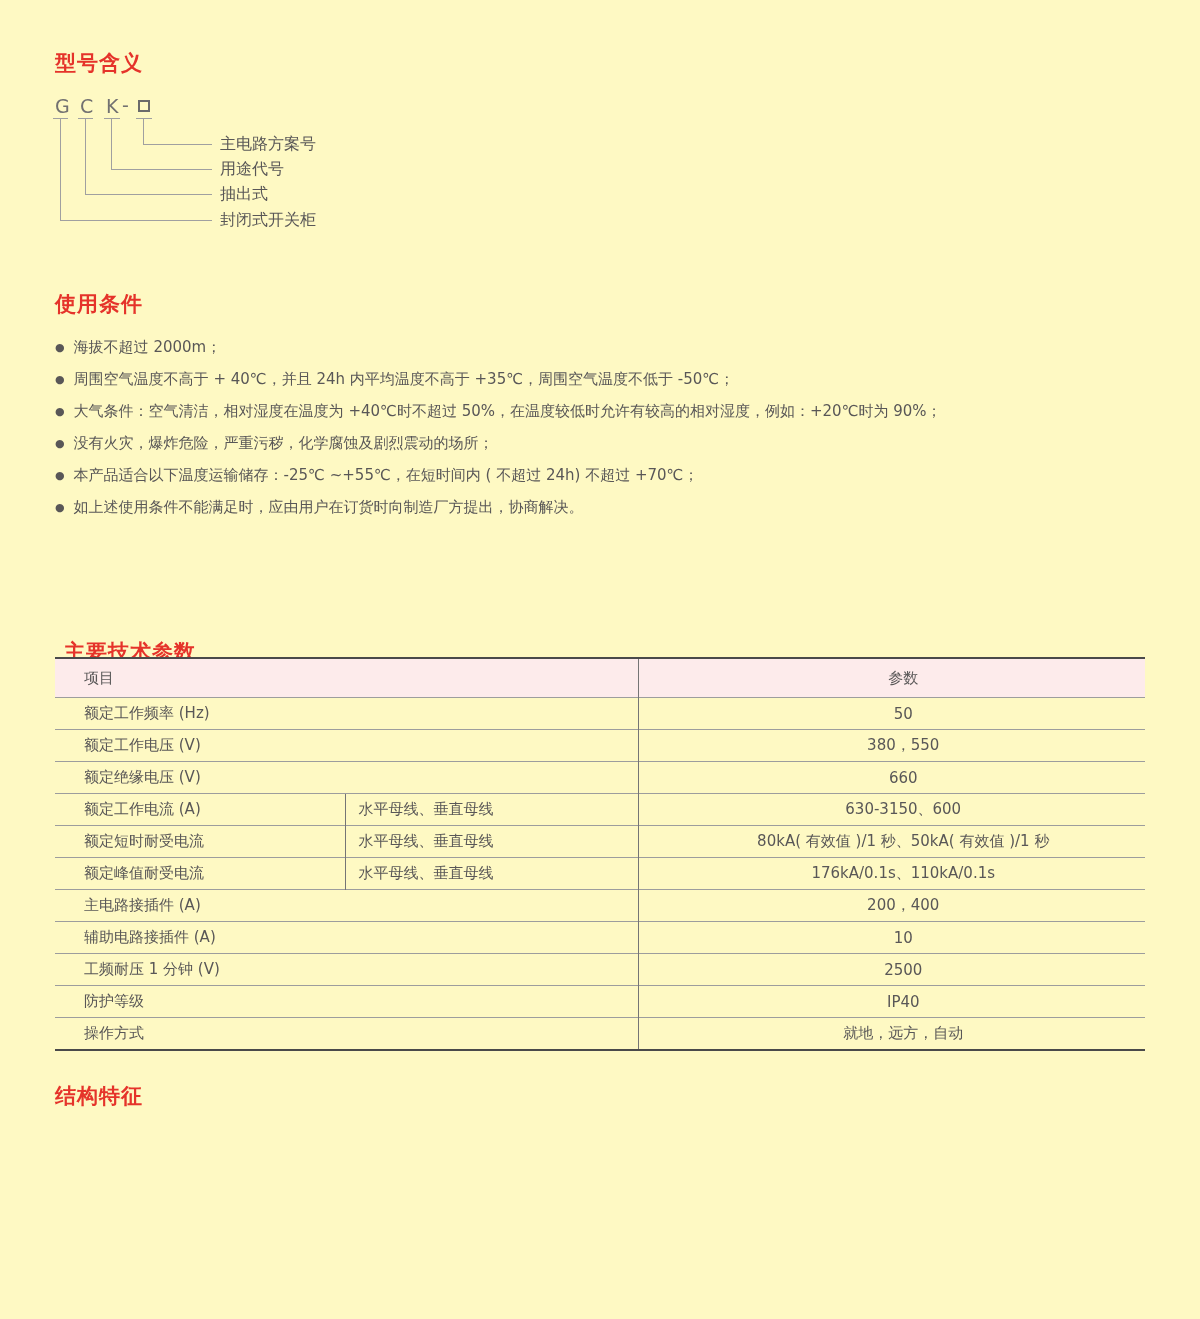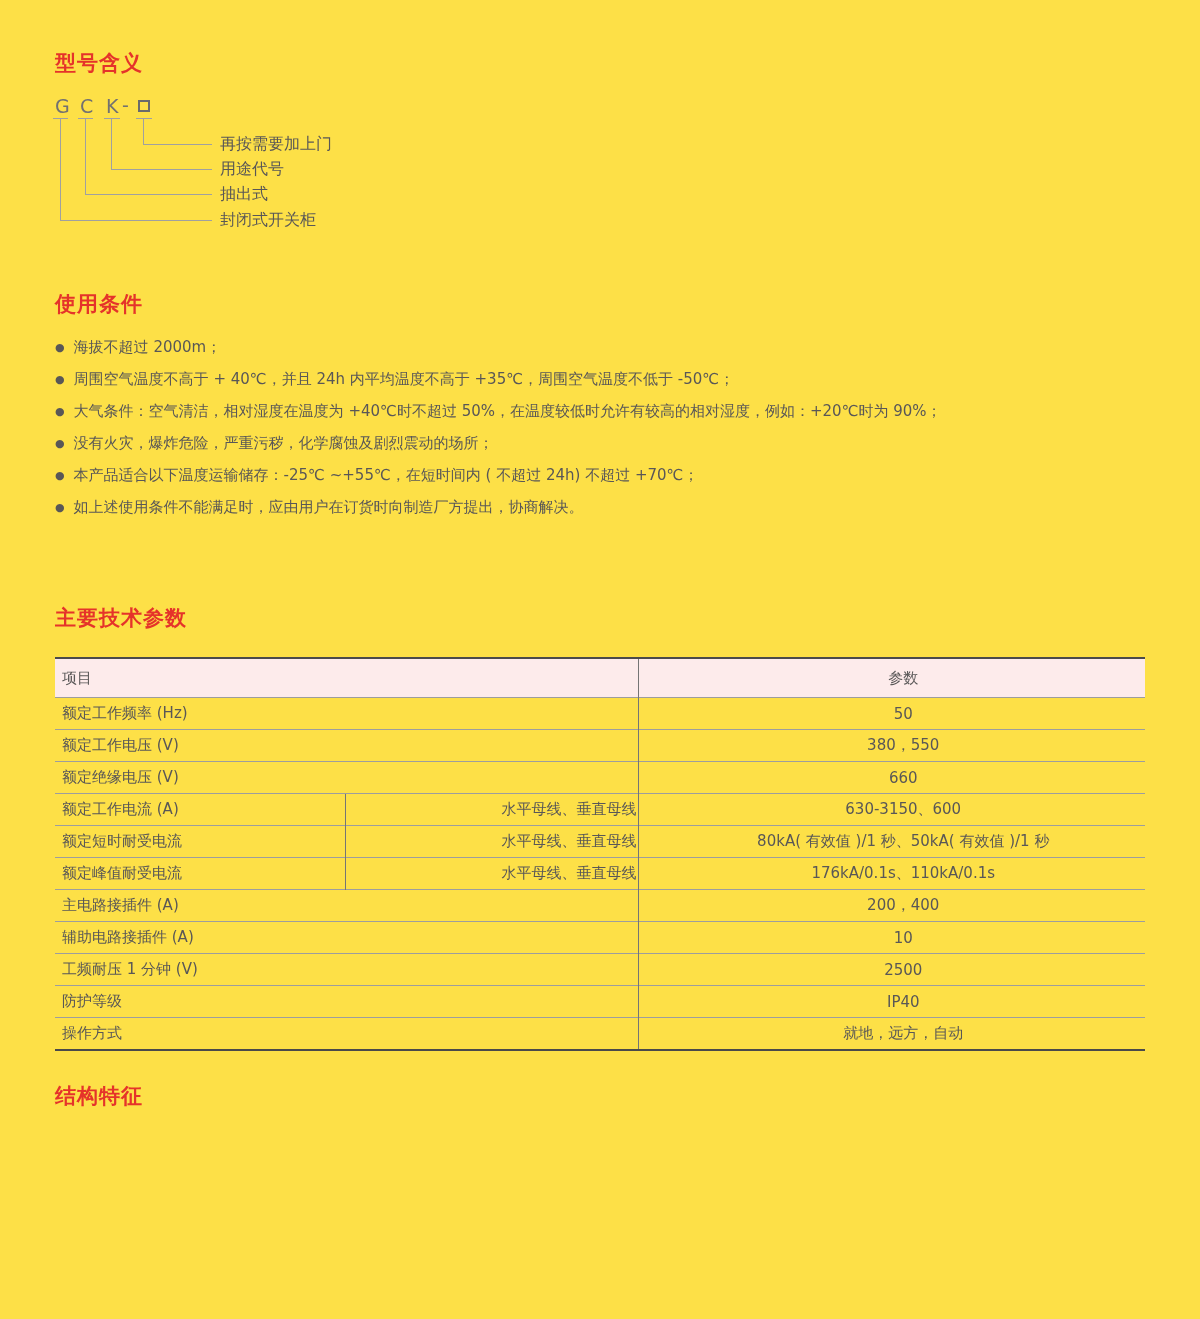--- a/index.html
+++ b/index.html
@@ -6,21 +6,21 @@
     --accent:#e5332a;
     --text:#595757;
     --line-gray:#a0a0a0;
     --tbl-dark:#4a4a4a;
     --tbl-light:#9d9d9d;
     --tbl-vline:#757575;
     --tbl-head-bg:#fdebeb;
   }
   html,body{margin:0;padding:0;background:#fff;}
   .page{
-    position:relative;width:1200px;height:1319px;background:#fde047;overflow:hidden;
+    position:relative;width:1200px;height:1319px;background:#fef9c3;overflow:hidden;
     font-family:"DejaVu Sans","Liberation Sans",sans-serif;color:var(--text);
   }
   .sec-title{
     position:absolute;left:55px;font-size:21px;font-weight:bold;color:var(--accent);
     letter-spacing:1px;line-height:24px;
   }
   
   .code-char{position:absolute;font-size:19px;line-height:20px;color:#727171;}
   .code-square{position:absolute;width:12px;height:12px;border:2px solid #6b6b6b;box-sizing:border-box;}
   .dline{position:absolute;background:var(--line-gray);}
@@ -33,22 +33,22 @@
   .bullet{display:inline-block;font-size:11px;vertical-align:1px;margin-right:9px;color:var(--text);}
   
   .ptable{
     position:absolute;left:55px;top:657px;width:1090px;border-collapse:collapse;table-layout:fixed;
     border-top:2px solid var(--tbl-dark);border-bottom:2px solid var(--tbl-dark);
     font-size:15px;color:var(--text);
   }
   .ptable th{height:36px;background:var(--tbl-head-bg);font-weight:normal;}
   .ptable td{height:29px;}
   .ptable tbody td{border-top:1px solid var(--tbl-light);}
-  .ptable .c1,.ptable .h1{text-align:left;padding-left:7px;}
-  .ptable .c2{text-align:right;padding-left:13px;}
+  .ptable .c1,.ptable .h1{text-align:left;padding-left:29px;}
+  .ptable .c2{text-align:left;padding-left:13px;}
   .ptable .c3,.ptable .h2{text-align:center;padding-left:24px;}
   .ptable .vline{border-left:1px solid var(--tbl-vline);}
   
   .intro{
     position:absolute;left:55px;top:1132px;width:1092px;
     font-size:15px;line-height:31px;color:var(--text);text-align:justify;
   }
 </style>
 </head>
 <body>
@@ -72,21 +72,21 @@
     <div class="dline v" style="left:143px;top:119px;height:26px;"></div>
     <div class="dline v" style="left:111px;top:119px;height:51px;"></div>
     <div class="dline v" style="left:85px;top:119px;height:76px;"></div>
     <div class="dline v" style="left:60px;top:119px;height:102px;"></div>
 
     <div class="dline h" style="left:143px;top:144px;width:69px;"></div>
     <div class="dline h" style="left:111px;top:169px;width:101px;"></div>
     <div class="dline h" style="left:85px;top:194px;width:127px;"></div>
     <div class="dline h" style="left:60px;top:220px;width:152px;"></div>
 
-    <div class="dlabel" style="top:134px;">再按需要加上门</div>
+    <div class="dlabel" style="top:134px;">主电路方案号</div>
     <div class="dlabel" style="top:159px;">用途代号</div>
     <div class="dlabel" style="top:184px;">抽出式</div>
     <div class="dlabel" style="top:210px;">封闭式开关柜</div>
   </div>
 
   <div class="sec-title" style="top:292px;">使用条件</div>
 
   <ul class="blist" style="top:337px;">
     <li>
       <span class="bullet">●</span><span>海拔不超过 2000m；</span>
@@ -101,21 +101,21 @@
       <span class="bullet">●</span><span>没有火灾，爆炸危险，严重污秽，化学腐蚀及剧烈震动的场所；</span>
     </li>
     <li>
       <span class="bullet">●</span><span>本产品适合以下温度运输储存：-25℃ ~+55℃，在短时间内 ( 不超过 24h) 不超过 +70℃；</span>
     </li>
     <li>
       <span class="bullet">●</span><span>如上述使用条件不能满足时，应由用户在订货时向制造厂方提出，协商解决。</span>
     </li>
   </ul>
 
-  <div class="sec-title" style="top:606px;">主要技术参数</div>
+  <div class="sec-title" style="top:640px;margin-left:9px;">主要技术参数</div>
 
   <table class="ptable">
     <colgroup>
         <col style="width:290px">
         <col style="width:293px">
         <col style="width:507px">
       </colgroup>
     <thead>
       <tr>
         <th class="h1" colspan="2">项目</th>

